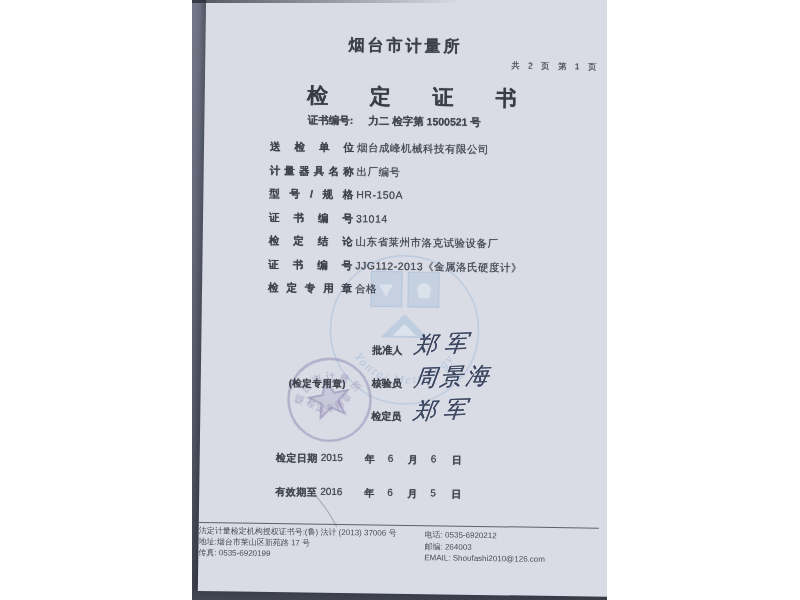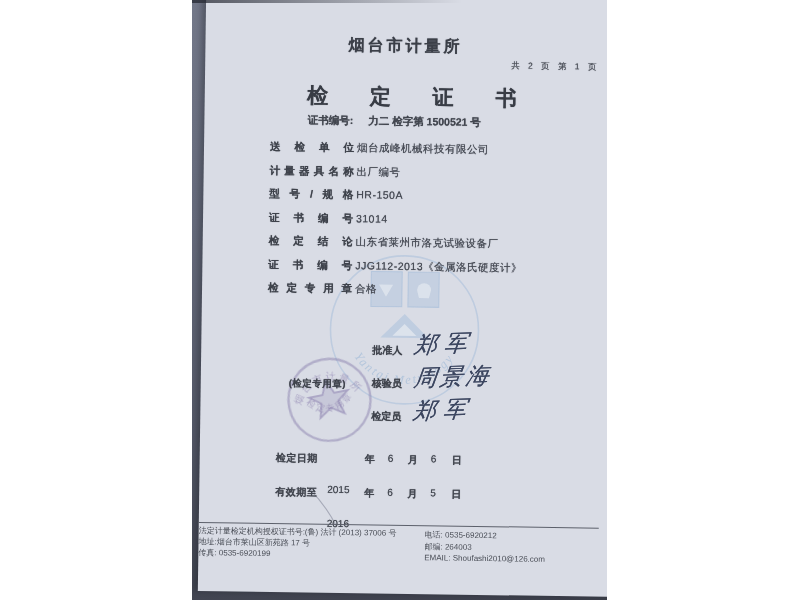--- a/index.html
+++ b/index.html
@@ -57,21 +57,21 @@
     color:#3c4660;transform:rotate(-3deg) skewX(-9deg);font-style:italic;
     text-shadow:0 0 0.5px rgba(60,70,96,0.9);white-space:nowrap;}
   
   .stamp{position:absolute;left:69px;top:347px;filter:blur(0.5px);transform:rotate(-12deg);}
   .seal-note{position:absolute;left:88px;top:385px;font-size:9.5px;font-weight:600;
     color:#3e424b;letter-spacing:0.5px;z-index:3;}
   .hairline{position:absolute;left:98px;top:492px;}
   
   .date-row{position:absolute;left:0;width:420px;height:12px;font-size:10px;color:#42464f;}
   .date-row .d-label{position:absolute;left:76px;font-weight:700;letter-spacing:0.5px;}
-  .date-row .d-year{position:absolute;left:128px;margin-top:32px;}
+  .date-row .d-year{position:absolute;left:121px;}
   .date-row .u-year{position:absolute;left:165px;font-weight:600;}
   .date-row .d-month{position:absolute;left:188px;}
   .date-row .u-month{position:absolute;left:208px;font-weight:600;}
   .date-row .d-day{position:absolute;left:231px;}
   .date-row .u-day{position:absolute;left:252px;font-weight:600;}
   
   .footer-line{position:absolute;left:0px;top:531px;width:400px;border-top:1px solid #5c606b;}
   .footer{position:absolute;left:0px;top:534px;width:420px;font-size:8px;color:#4a4e57;}
   .footer .col-left{position:absolute;left:0;top:0;width:228px;line-height:11px;}
   .footer .col-right{position:absolute;left:226px;top:1px;width:190px;line-height:11.5px;}

